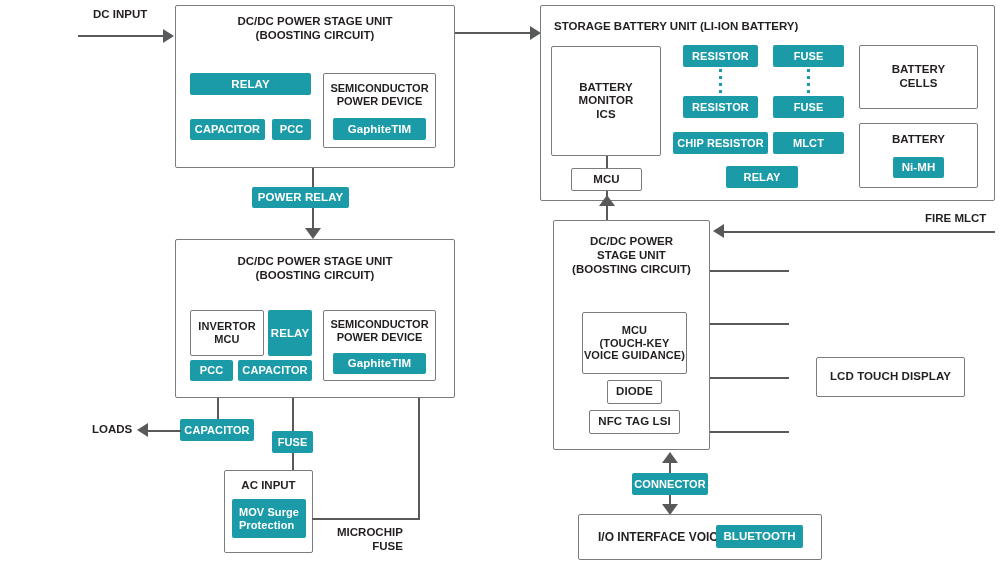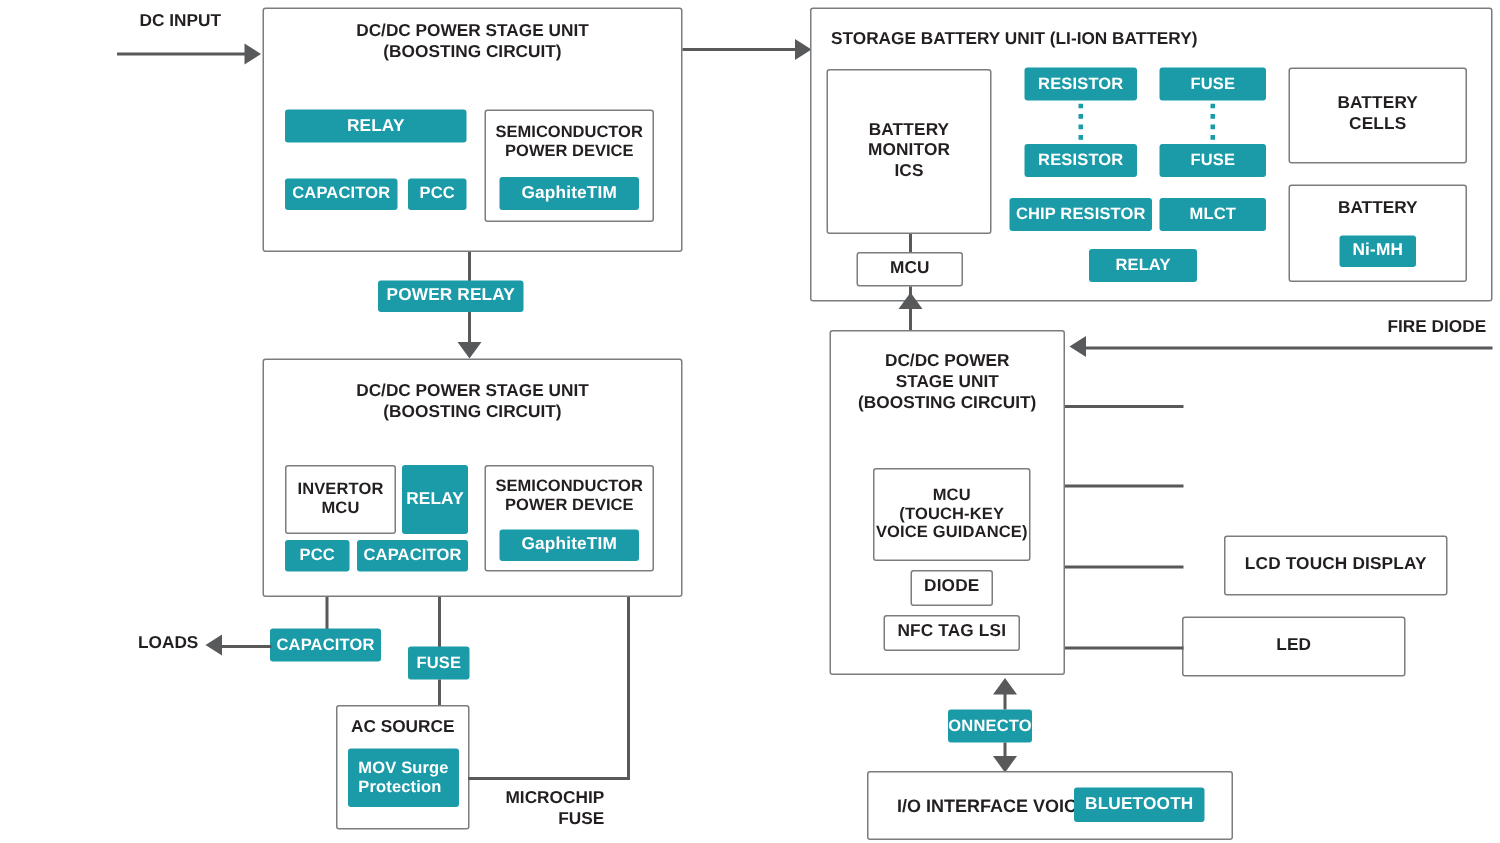--- a/index.html
+++ b/index.html
@@ -171,21 +171,21 @@
   <div class="arw left" style="left:137px;top:423px;"></div>
   <div class="lbl" style="left:92px;top:423px;font-size:11.5px;">LOADS</div>
 
   <div class="ln v" style="left:292px;top:398px;height:34px;"></div>
   <div class="chip" style="left:272px;top:431px;width:41px;height:22px;font-size:11px;">
     <span>FUSE</span>
   </div>
   <div class="ln v" style="left:292px;top:453px;height:18px;"></div>
 
   <div class="box" style="left:224px;top:470px;width:89px;height:83px;"></div>
-  <div class="unit-title" style="left:224px;top:478px;width:89px;font-size:11.5px;">AC SOURCE</div>
+  <div class="unit-title" style="left:224px;top:478px;width:89px;font-size:11.5px;">AC INPUT</div>
   <div class="chip" style="left:232px;top:499px;width:74px;height:39px;font-size:11px;white-space:pre-line;">
     <span>MOV Surge
 Protection</span>
   </div>
 
   <div class="ln v" style="left:418px;top:398px;height:121px;"></div>
   <div class="ln h" style="left:312px;top:518px;width:108px;"></div>
   <div class="lbl" style="left:337px;top:526px;font-size:11.5px;text-align:right;">MICROCHIP
 FUSE</div>
 
@@ -235,21 +235,21 @@
   </div>
 
   <div class="ln v" style="left:606px;top:156px;height:13px;"></div>
   <div class="box" style="left:571px;top:168px;width:71px;height:23px;font-size:11.5px;">
     <span>MCU</span>
   </div>
 
   <div class="ln v" style="left:606px;top:191px;height:40px;"></div>
   <div class="arw up" style="left:599px;top:195px;"></div>
 
-  <div class="lbl" style="left:925px;top:212px;font-size:11.5px;">FIRE DIODE</div>
+  <div class="lbl" style="left:925px;top:212px;font-size:11.5px;">FIRE MLCT</div>
   <div class="ln h" style="left:723px;top:231px;width:272px;"></div>
   <div class="arw left" style="left:713px;top:224px;"></div>
 
   <div class="box" style="left:553px;top:220px;width:157px;height:230px;"></div>
   <div class="unit-title" style="left:553px;top:234px;width:157px;font-size:11.5px;">DC/DC POWER
 STAGE UNIT
 (BOOSTING CIRCUIT)</div>
 
   <div class="box" style="left:582px;top:312px;width:105px;height:62px;font-size:11px;white-space:pre-line;">
     <span>MCU
@@ -265,28 +265,25 @@
 
   <div class="ln h" style="left:710px;top:270px;width:79px;"></div>
 
   <div class="ln h" style="left:710px;top:323px;width:79px;"></div>
 
   <div class="box" style="left:816px;top:357px;width:149px;height:40px;font-size:11.5px;">
     <span>LCD TOUCH DISPLAY</span>
   </div>
   <div class="ln h" style="left:710px;top:377px;width:79px;"></div>
 
-  <div class="box" style="left:788px;top:411px;width:149px;height:40px;font-size:11.5px;">
-    <span>LED</span>
-  </div>
   <div class="ln h" style="left:710px;top:431px;width:79px;"></div>
 
   <div class="arw up" style="left:662px;top:452px;"></div>
   <div class="ln v" style="left:669px;top:458px;height:15px;"></div>
-  <div class="chip" style="left:632px;top:473px;width:56px;height:22px;font-size:11px;">
+  <div class="chip" style="left:632px;top:473px;width:76px;height:22px;font-size:11px;">
     <span>CONNECTOR</span>
   </div>
   <div class="ln v" style="left:669px;top:495px;height:12px;"></div>
   <div class="arw down" style="left:662px;top:504px;"></div>
 
   <div class="box" style="left:578px;top:514px;width:244px;height:46px;"></div>
   <div class="lbl" style="left:598px;top:530px;font-size:12px;">I/O INTERFACE VOICE</div>
   <div class="chip" style="left:716px;top:525px;width:87px;height:23px;font-size:11.5px;">
     <span>BLUETOOTH</span>
   </div>

